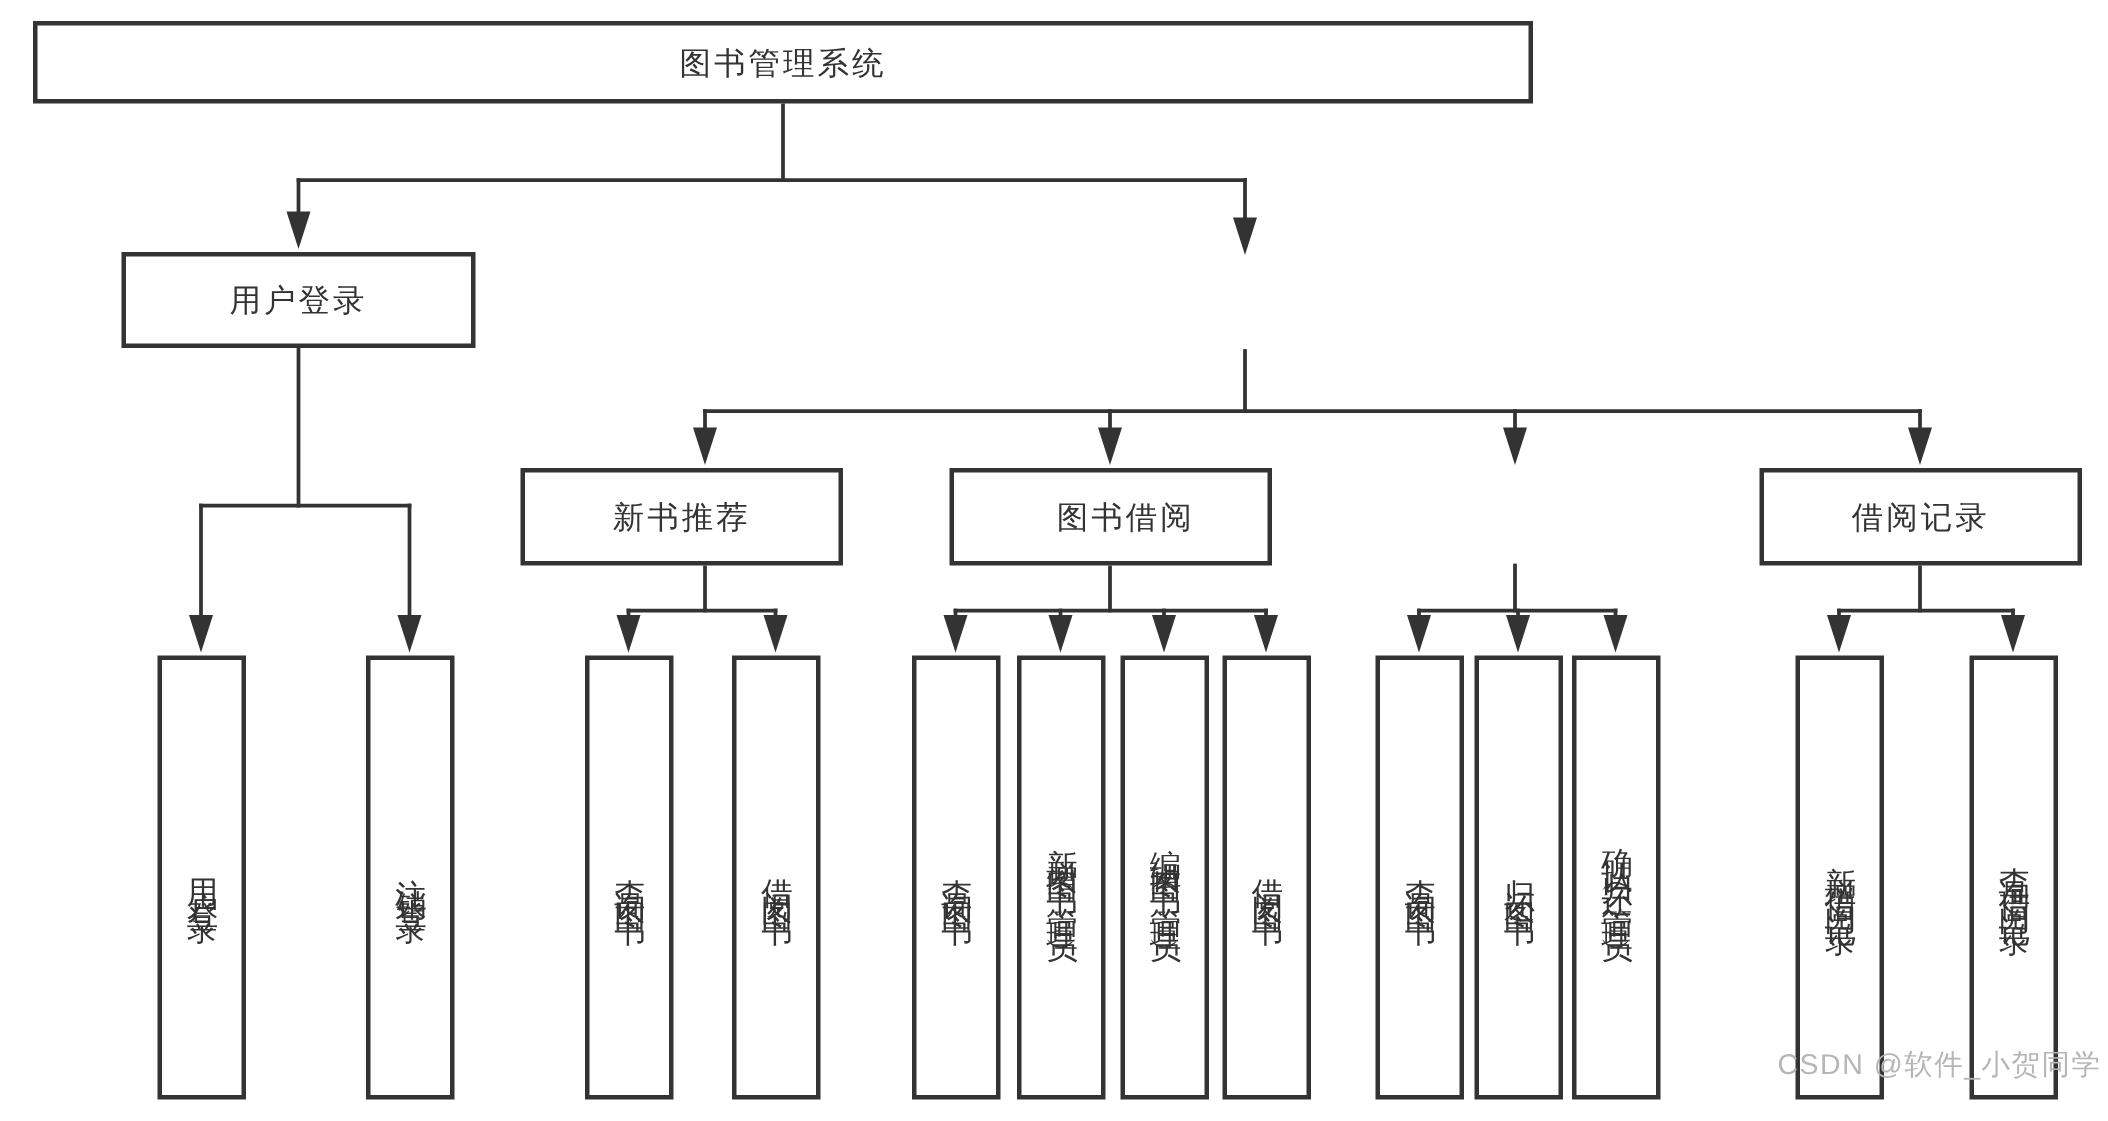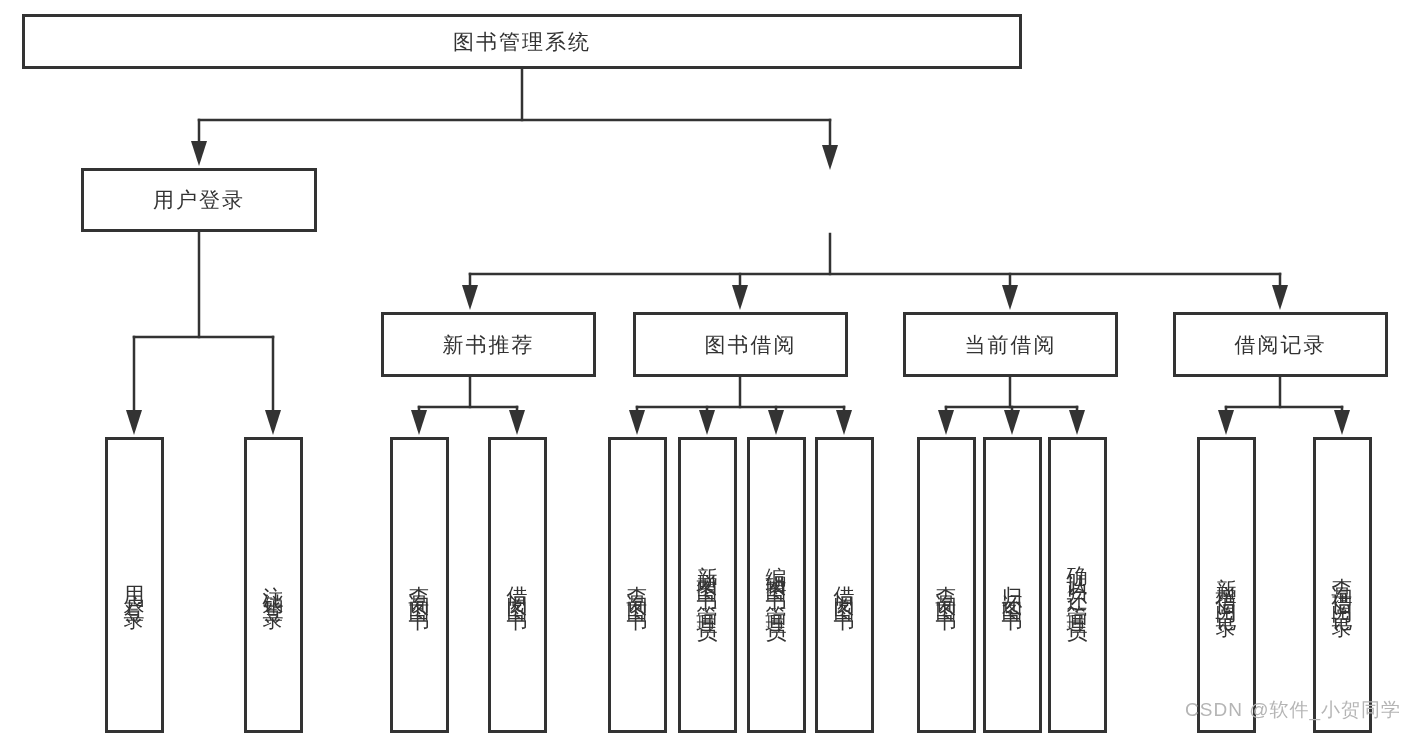--- a/index.html
+++ b/index.html
@@ -100,28 +100,25 @@
   </svg>
 
   <div class="box h" style="left:22px; top:14px; width:1000px; height:55px;">
     <span>图书管理系统</span>
   </div>
 
   <div class="box h" style="left:81px; top:168px; width:236px; height:64px;">
     <span>用户登录</span>
   </div>
 
-  <div class="box h" style="left:381px; top:312px; width:215px; height:65px;">
+  <div class="box h" style="left:347px; top:312px; width:215px; height:65px;">
     <span>新书推荐</span>
   </div>
   <div class="box h" style="left:633px; top:312px; width:215px; height:65px;padding-left:20px;">
     <span>图书借阅</span>
-  </div>
-  <div class="box h" style="left:903px; top:312px; width:215px; height:65px;">
-    <span>当前借阅</span>
   </div>
   <div class="box h" style="left:1173px; top:312px; width:215px; height:65px;">
     <span>借阅记录</span>
   </div>
 
   <div class="box v" style="left:105px; top:437px; width:59px; height:296px;">
     <span>用户登录</span>
   </div>
   <div class="box v" style="left:244px; top:437px; width:59px; height:296px;">
     <span>注销登录</span>

